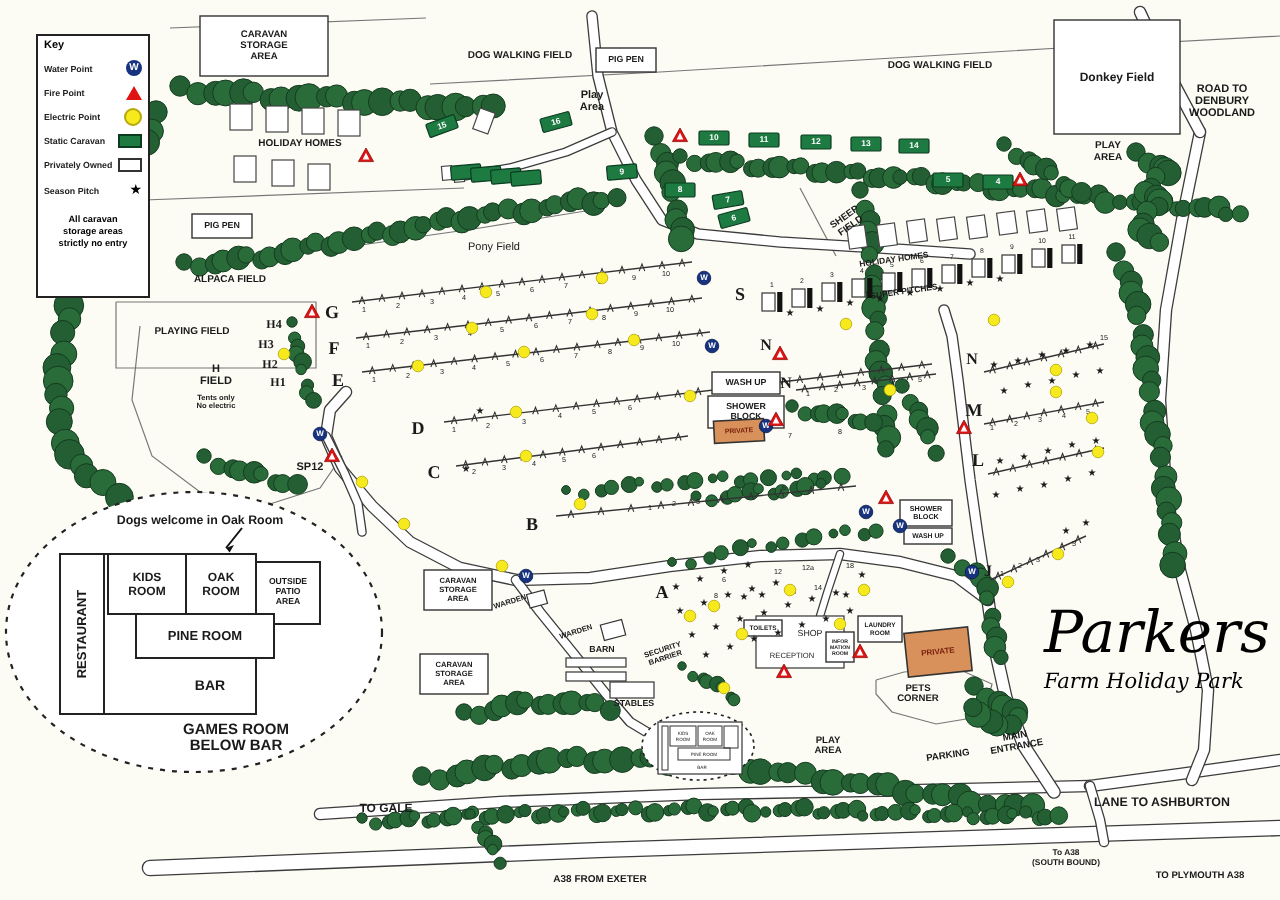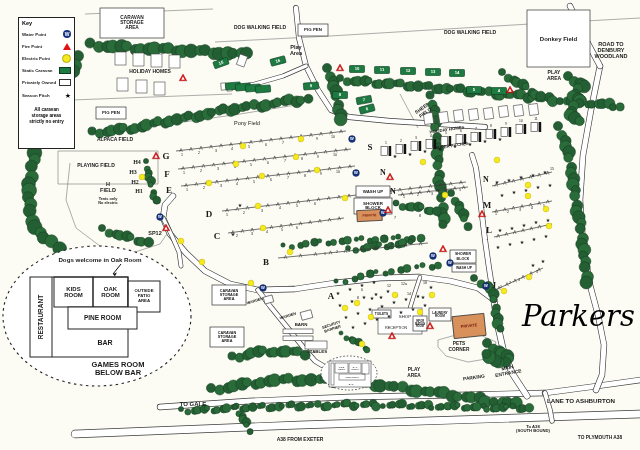--- a/index.html
+++ b/index.html
@@ -1134,14 +1134,15 @@
           <span class="ic ic-star">★</span>
         </div>
       </div>
     <div class="lg-note">All caravan
 storage areas
 strictly no entry</div>
   </div>
 
   <div class="brand">
     <div class="brand-name">Parkers</div>
+    <div class="brand-sub">Farm Holiday Park</div>
   </div>
 </div>
 
 </body></html>

